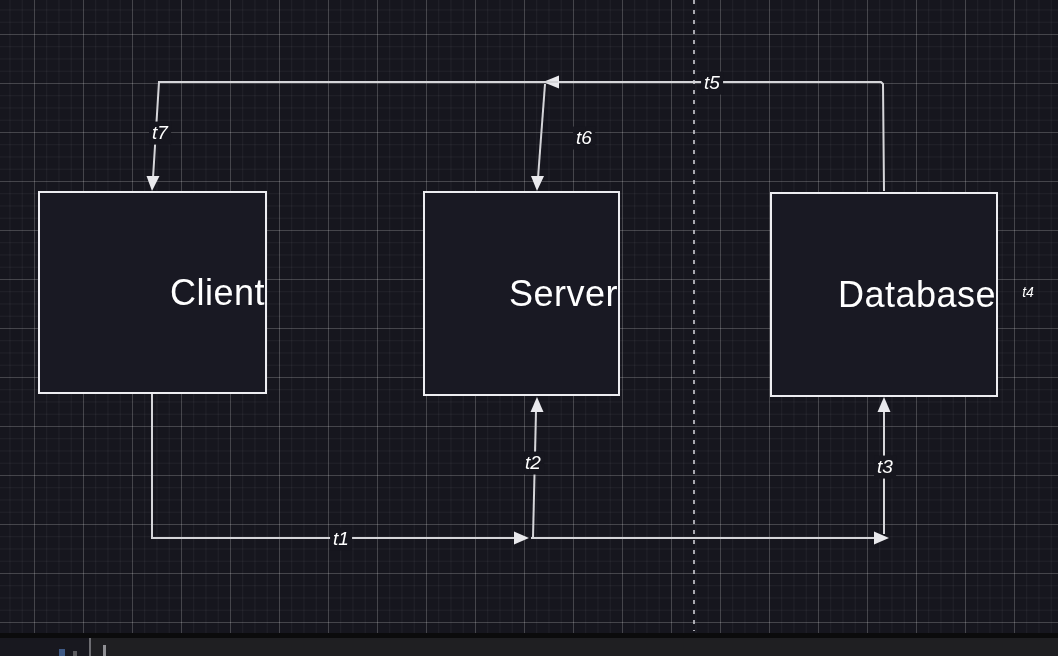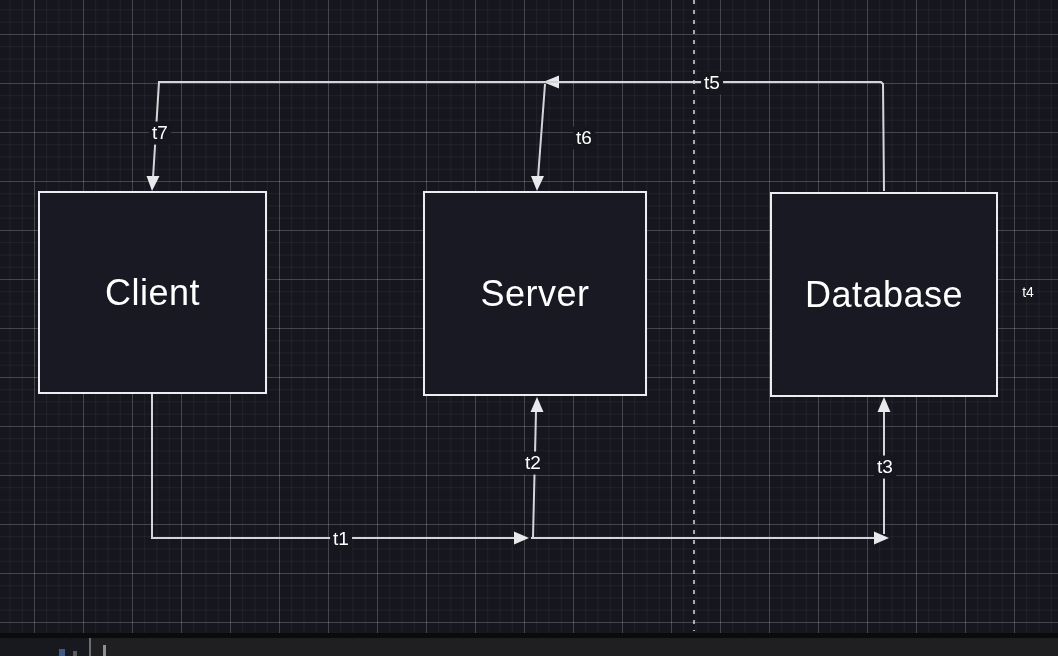--- a/index.html
+++ b/index.html
@@ -23,35 +23,35 @@
   svg.wires{position:absolute;left:0;top:0;pointer-events:none;}
   svg.wires path{fill:none;stroke:#d5d5d9;stroke-width:2;}
   svg.wires polygon{fill:#e9e9ed;stroke:none;}
   svg.wires path.dashed{stroke:#cfcfd6;stroke-width:1.6;stroke-dasharray:4 6;}
 
   
   .node{
     position:absolute;
     background:#191923;
     border:2px solid #ededf1;
-    display:flex;align-items:center;justify-content:center;
+    display:flex;align-items:center;justify-content:flex-end;
     box-sizing:border-box;
   }
   .node-label{
     color:#ffffff;font-size:36px;line-height:1;letter-spacing:0.5px;
   }
   #node-client  {left:38px; top:191px;width:229px;height:203px;}
-  #node-server  {left:423px;top:191px;width:224px;height:205px;}
+  #node-server  {left:423px;top:191px;width:197px;height:205px;}
   #node-database{left:770px;top:192px;width:228px;height:205px;}
 
   
   .edge-label{
     position:absolute;transform:translate(-50%,-50%);
     color:#ffffff;font-size:19px;line-height:1.1;
-    background:#16161e;padding:1px 3px;white-space:nowrap;
+    background:#16161e;padding:1px 3px;white-space:nowrap;font-style:italic;
   }
   .edge-label.small{font-size:14px;padding:1px 2px;}
   #lbl-t7{left:160px;top:133px;}
   #lbl-t6{left:536px;top:138px;margin-left:48px;}
   #lbl-t5{left:712px;top:83px;}
   #lbl-t1{left:341px;top:539px;}
   #lbl-t2{left:533px;top:463px;}
   #lbl-t3{left:885px;top:467px;}
   #lbl-t4{left:1028px;top:293px;background:transparent;text-align:right;}
 

